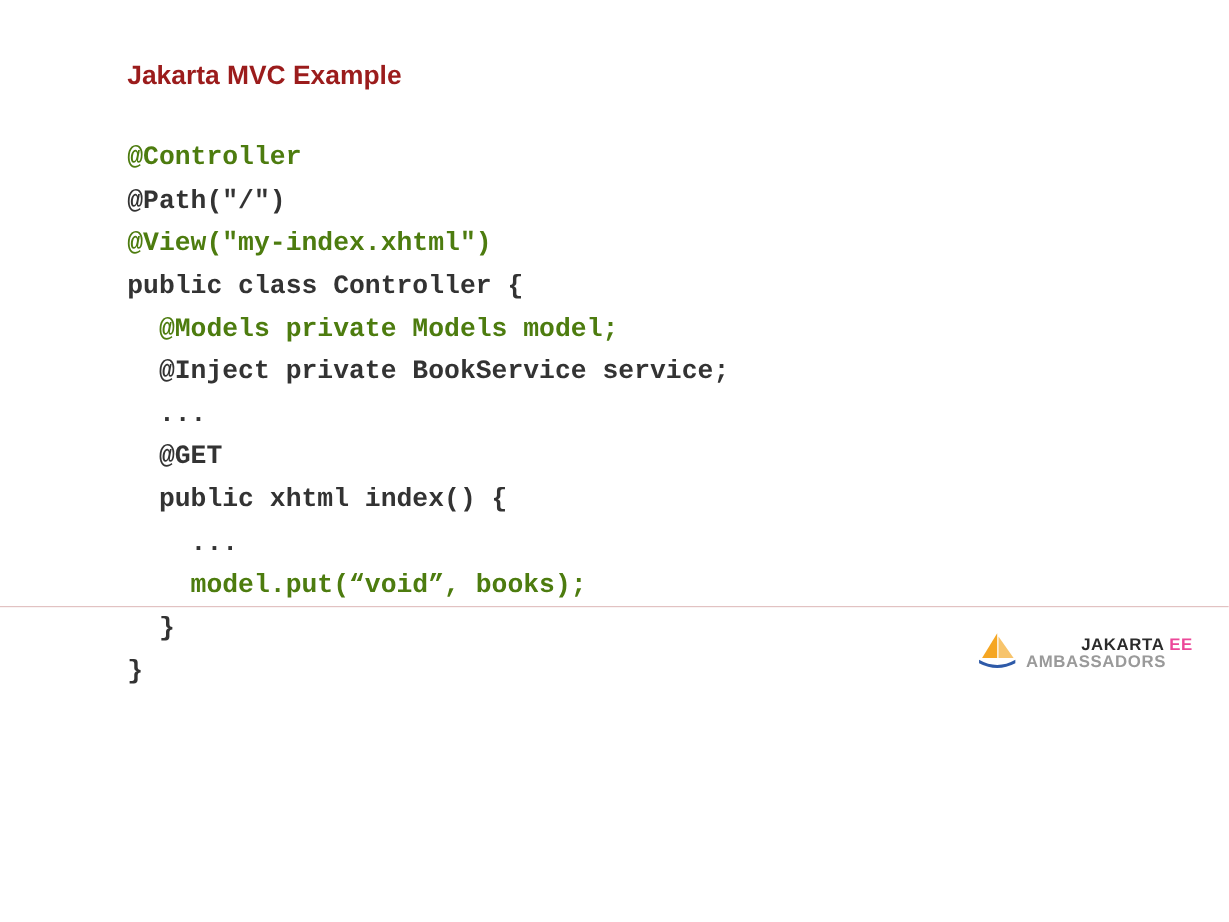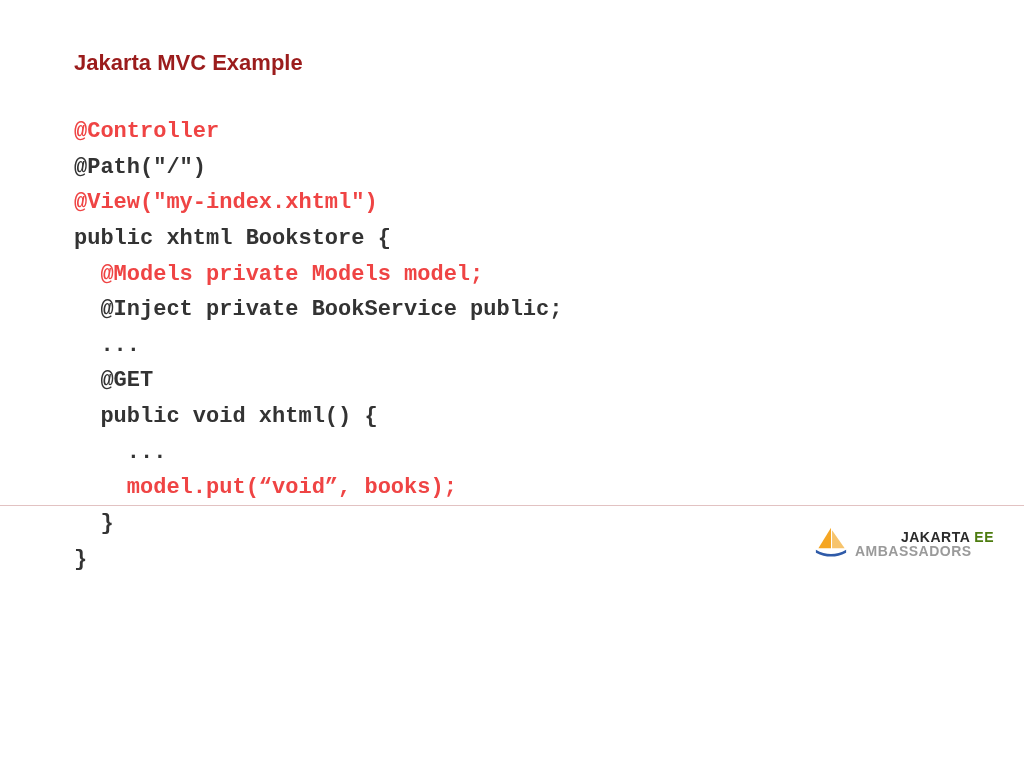--- a/index.html
+++ b/index.html
@@ -10,39 +10,39 @@
     background: #ffffff;
     font-family: Arial, Helvetica, sans-serif;
     position: relative;
     overflow: hidden;
   }
   .slide {
     position: relative;
     width: 1024px;
     height: 580px;
     box-sizing: border-box;
-    padding: 50px 74px 0 74px;
+    padding: 50px 74px 0 106px;
   }
   .title {
     color: #9b1c1c;
     font-weight: bold;
     font-size: 22px;
     margin-bottom: 38px;
     font-family: Arial, Helvetica, sans-serif;
   }
   .code {
     font-family: "Courier New", Courier, monospace;
     font-size: 22px;
     line-height: 1.62;
     font-weight: bold;
     white-space: pre;
     color: #333333;
   }
   .code .hl {
-    color: #ef4444;
+    color: #4d7c0f;
   }
   .footer-rule {
     position: absolute;
     left: 0;
     right: 0;
     bottom: 74px;
     height: 1px;
     background: #e2c2c2;
   }
   .footer-logo {
@@ -68,21 +68,21 @@
     gap: 4px;
     margin-left: 46px;
   }
   .footer-logo-text .jakarta {
     color: #2b2b2b;
     font-weight: 700;
     font-size: 14px;
     letter-spacing: 0.5px;
   }
   .footer-logo-text .ee {
-    color: #4d7c0f;
+    color: #ec4899;
     font-weight: 800;
     font-size: 14px;
     letter-spacing: 0.5px;
   }
   .footer-logo-text .amb {
     color: #9a9a9a;
     font-weight: 600;
     font-size: 14px;
     letter-spacing: 0.5px;
   }
@@ -90,26 +90,26 @@
 </head>
 <body>
 
 <div class="slide">
 
   <div class="title">Jakarta MVC Example</div>
 
   <div class="code"><span class="hl">@Controller</span>
 <span>@Path("/")</span>
 <span class="hl">@View("my-index.xhtml")</span>
-<span>public xhtml Bookstore {</span>
+<span>public class Controller {</span>
 <span class="hl">  @Models private Models model;</span>
-<span>  @Inject private BookService public;</span>
+<span>  @Inject private BookService service;</span>
 <span>  ...</span>
 <span>  @GET</span>
-<span>  public void xhtml() {</span>
+<span>  public xhtml index() {</span>
 <span>    ...</span>
 <span class="hl">    model.put(“void”, books);</span>
 <span>  }</span>
 <span>}</span></div>
 
   <div class="footer-rule"></div>
 
   <div class="footer-logo">
     <span>
       <svg width="36" height="36" viewBox="0 0 100 100">

